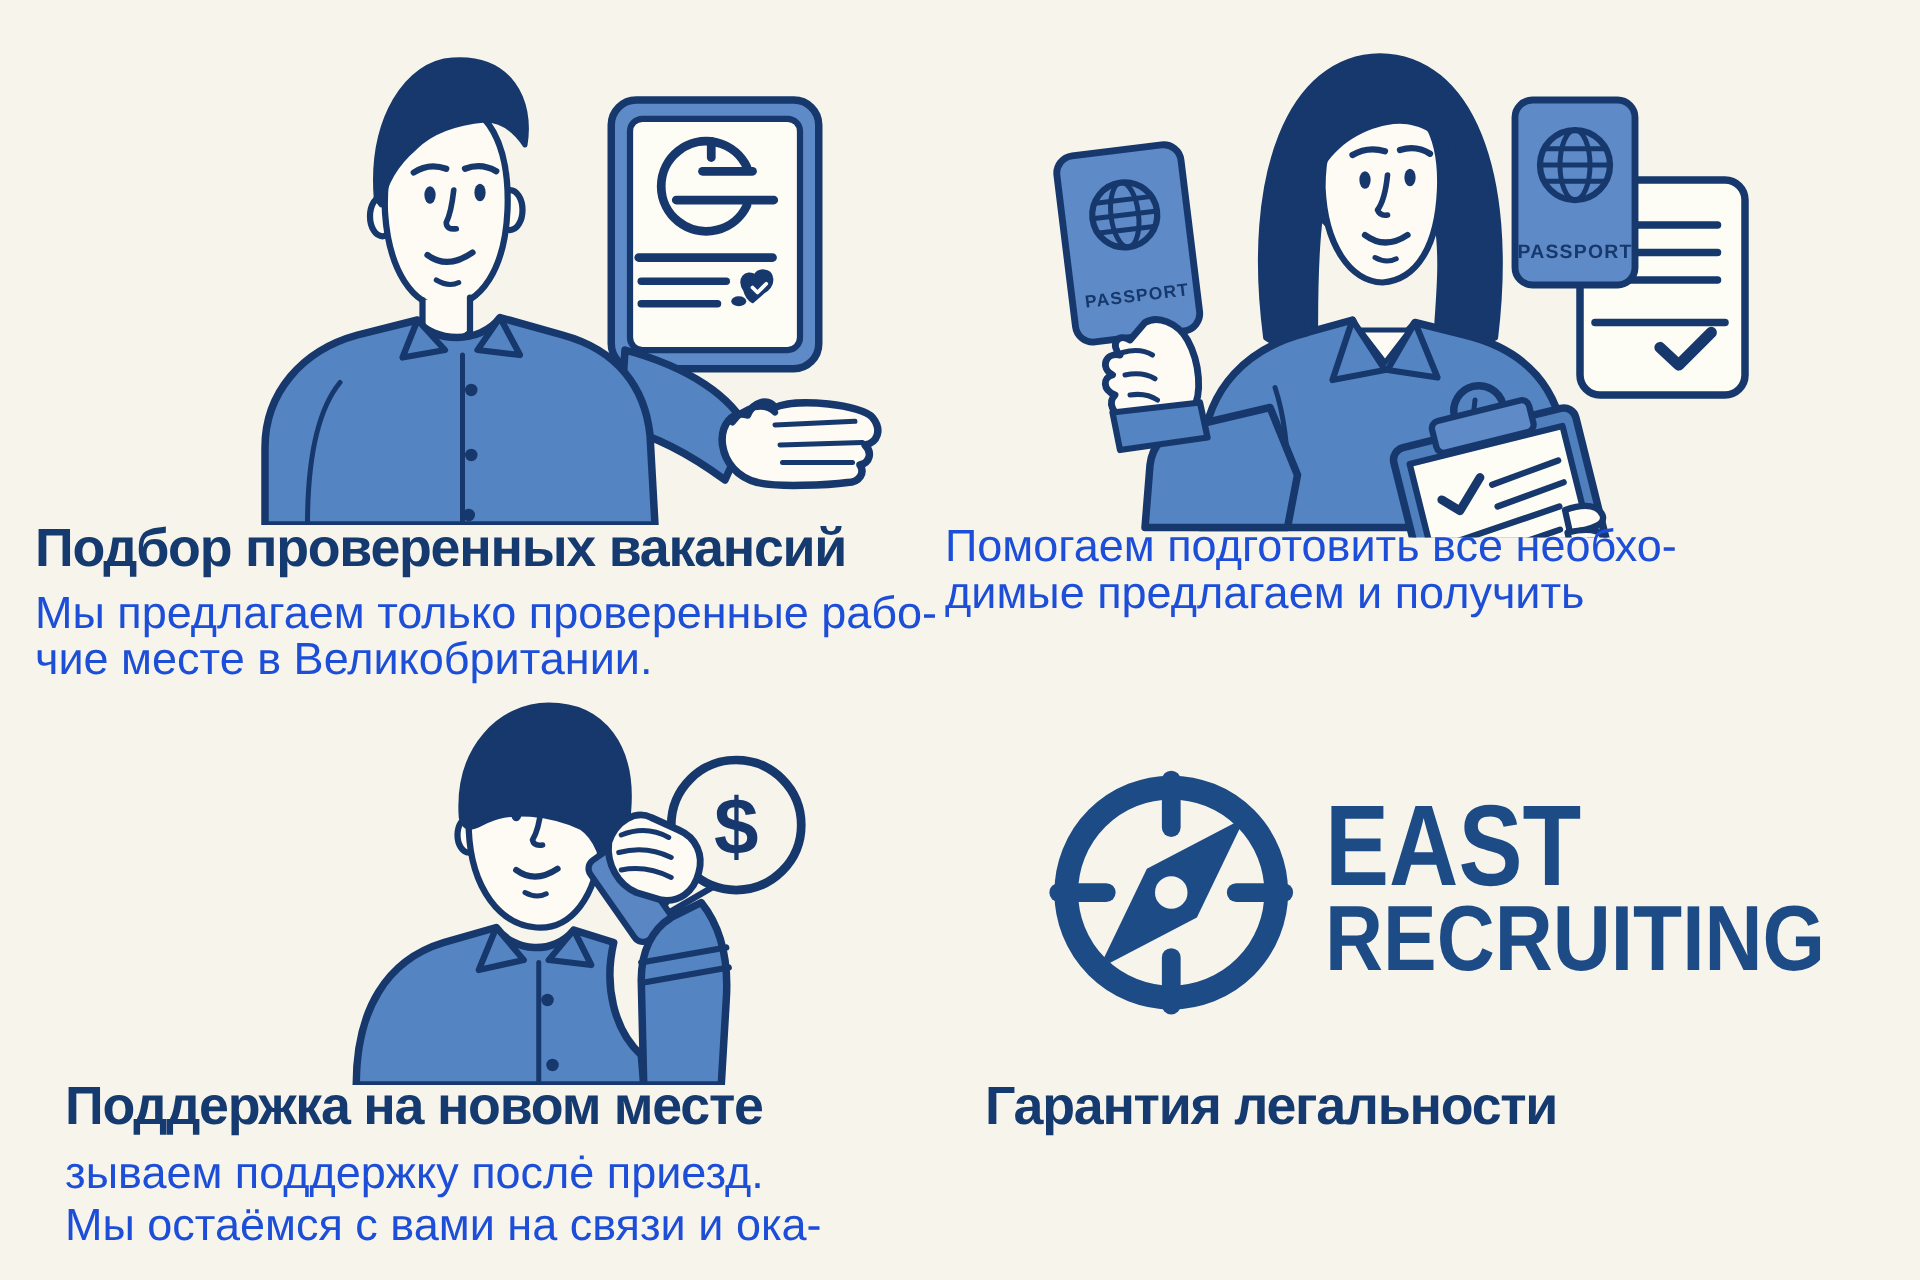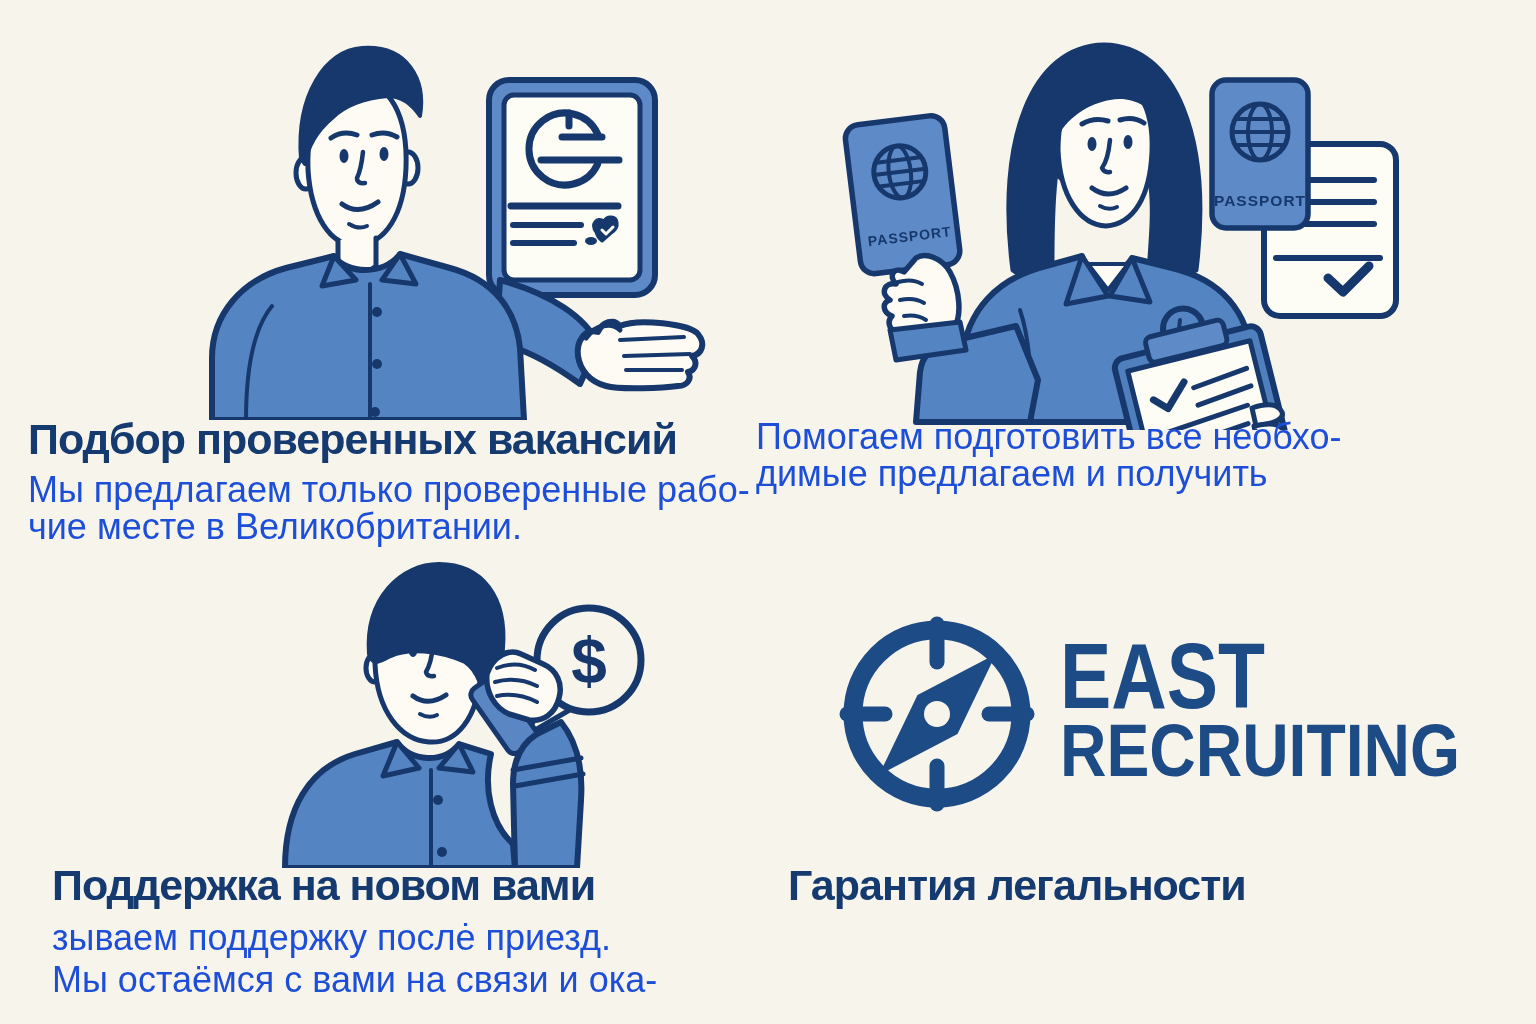--- a/index.html
+++ b/index.html
@@ -226,21 +226,21 @@
   </div>
 
   <div class="textblock top" style="left:756px;top:418px;width:694px;">
     <div class="card-body">
       <div>Помогаем подготовить все необхо-</div>
       <div>димые предлагаем и получить</div>
     </div>
   </div>
 
   <div class="textblock bottom" style="left:52px;top:864px;width:740px;">
-    <h2 class="card-title">Поддержка на новом вами</h2>
+    <h2 class="card-title">Поддержка на новом месте</h2>
     <div class="card-body">
       <div>зываем поддержку послė приезд.</div>
       <div>Мы остаёмся с вами на связи и ока-</div>
     </div>
   </div>
 
   <div class="textblock bottom" style="left:788px;top:864px;width:706px;">
     <h2 class="card-title">Гарантия легальности</h2>
   </div>
 

